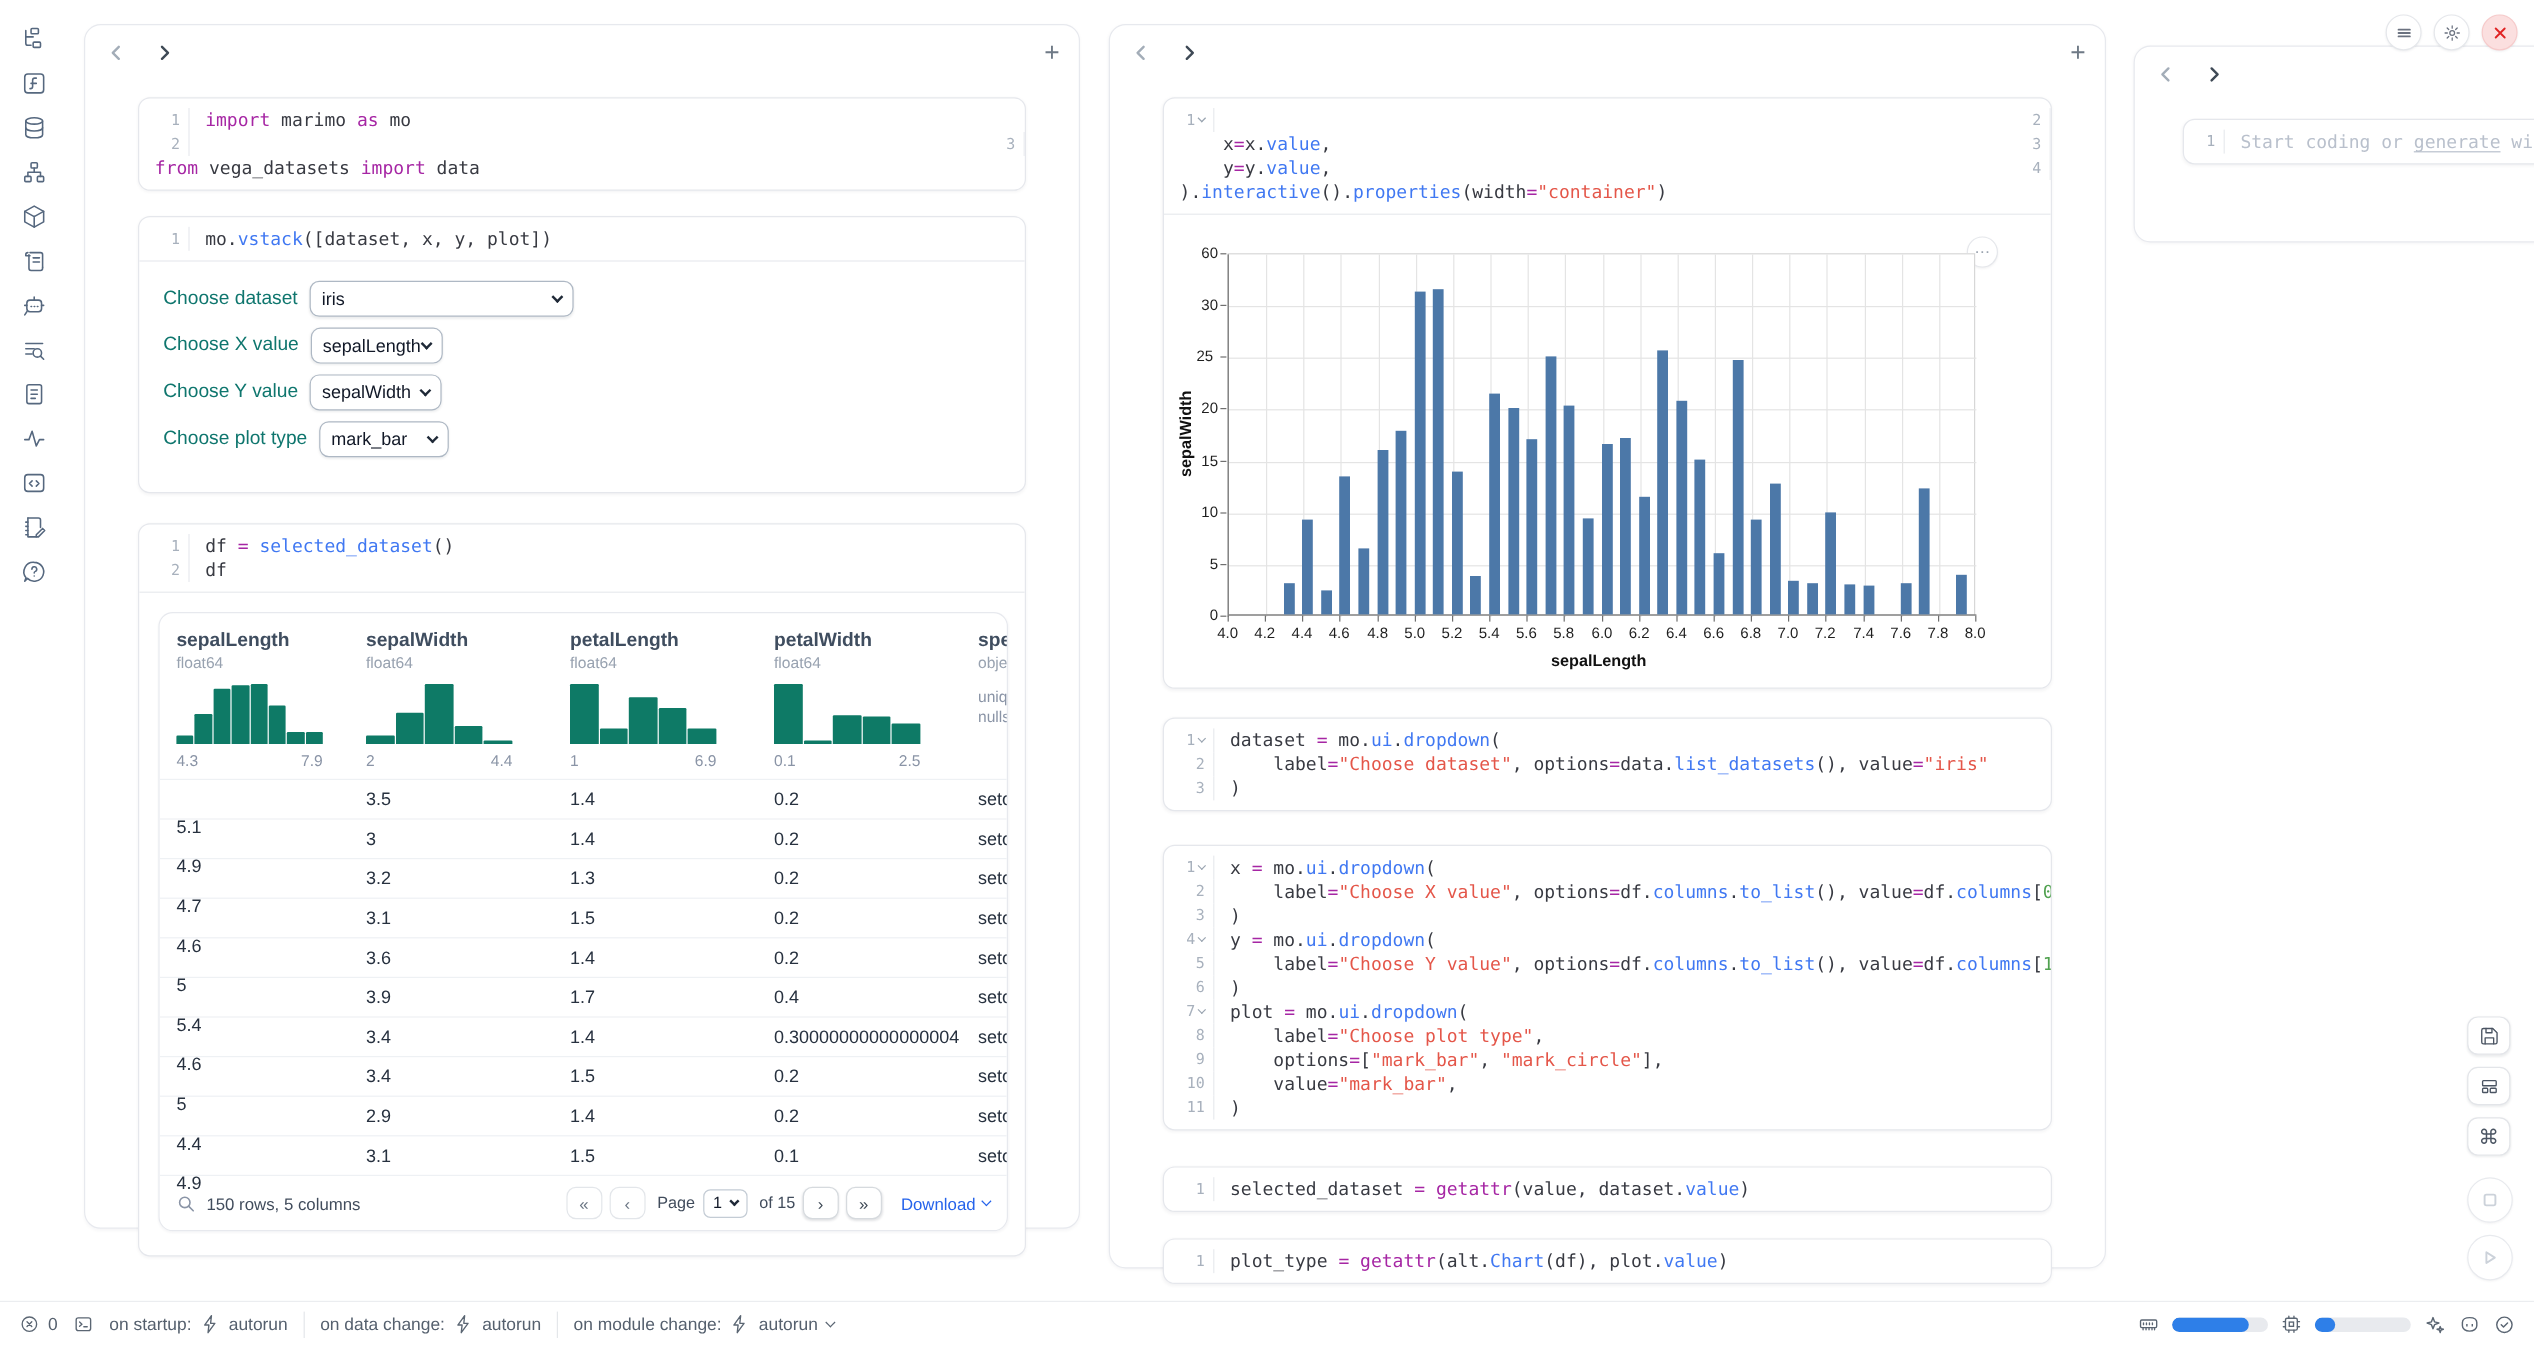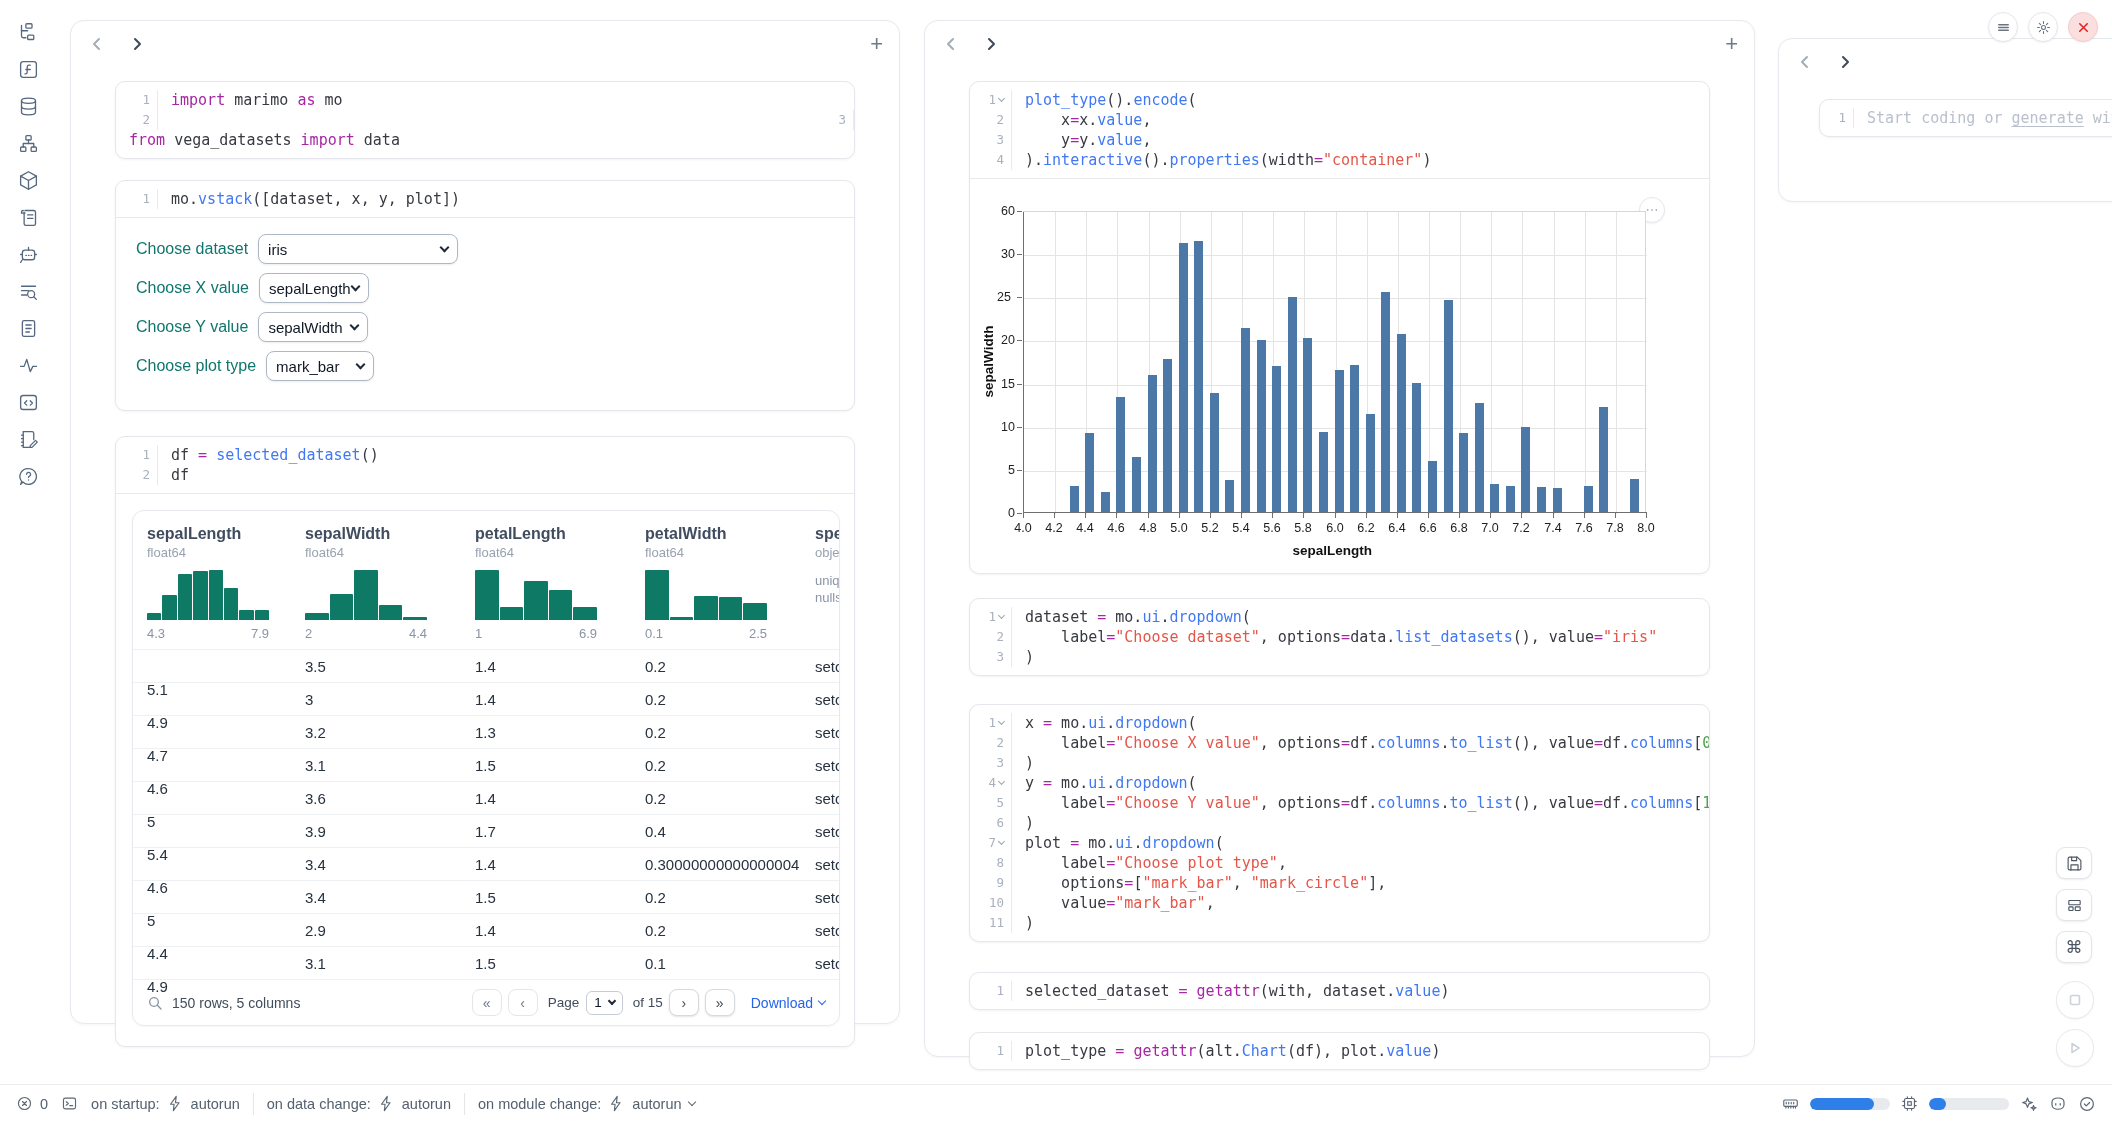--- a/index.html
+++ b/index.html
@@ -236,21 +236,21 @@
       </div>
       <div class="cell" style="margin-top:21px">
         <div class="code" id="code-l2">
             <div class="ln">1</div>
             <div class="lc"><span class="tk-pl">mo.</span><span class="tk-fn">vstack</span><span class="tk-pl">([dataset, x, y, plot])</span></div>
           </div>
         <div class="divider"></div>
         <div class="ctl-out" id="controls-out">
             <div class="ctl-row">
               <div class="ctl-label">Choose dataset</div>
-              <div class="select" style="width: 200px;">
+              <div class="select" style="width: 220px;">
                 <div class="select-value">iris</div>
                 <div class="chev"></div>
               </div>
             </div>
             <div class="ctl-row">
               <div class="ctl-label">Choose X value</div>
               <div class="select" style="width: 110px;">
                 <div class="select-value">sepalLength</div>
                 <div class="chev"></div>
               </div>
@@ -461,21 +461,20 @@
           </svg></button>
       <button class="nav nav-r"><svg viewBox="0 0 16 16">
             <path d="M6 3l5 5-5 5"></path>
           </svg></button>
       <button class="add-cell">+</button>
     </div>
     <div class="cells">
       <div class="cell">
         <div class="code" id="code-m1">
             <div class="ln">1<span class="fold"></span></div>
-            <div class="lc"><span class="tk-fn">plot_type</span><span class="tk-pl">().</span><span class="tk-fn">encode</span><span class="tk-pl">(</span></div>
             <div class="ln">2</div>
             <div class="lc"><span class="tk-pl">    x</span><span class="tk-op">=</span><span class="tk-pl">x.</span><span class="tk-fn">value</span><span class="tk-pl">,</span></div>
             <div class="ln">3</div>
             <div class="lc"><span class="tk-pl">    y</span><span class="tk-op">=</span><span class="tk-pl">y.</span><span class="tk-fn">value</span><span class="tk-pl">,</span></div>
             <div class="ln">4</div>
             <div class="lc"><span class="tk-pl">).</span><span class="tk-fn">interactive</span><span class="tk-pl">().</span><span class="tk-fn">properties</span><span class="tk-pl">(width</span><span class="tk-op">=</span><span class="tk-str">"container"</span><span class="tk-pl">)</span></div>
           </div>
         <div class="divider"></div>
         <div class="chart-out" id="chart">
           <button class="chart-menu">⋯</button>
@@ -637,21 +636,21 @@
             <div class="lc"><span class="tk-pl">    options</span><span class="tk-op">=</span><span class="tk-pl">[</span><span class="tk-str">"mark_bar"</span><span class="tk-pl">, </span><span class="tk-str">"mark_circle"</span><span class="tk-pl">],</span></div>
             <div class="ln">10</div>
             <div class="lc"><span class="tk-pl">    value</span><span class="tk-op">=</span><span class="tk-str">"mark_bar"</span><span class="tk-pl">,</span></div>
             <div class="ln">11</div>
             <div class="lc"><span class="tk-pl">)</span></div>
           </div>
         </div>
       <div class="cell" style="margin-top:30px">
           <div class="code" id="code-m4">
             <div class="ln">1</div>
-            <div class="lc"><span class="tk-pl">selected_dataset </span><span class="tk-op">=</span><span class="tk-pl"> </span><span class="tk-kw">getattr</span><span class="tk-pl">(with, dataset.</span><span class="tk-fn">value</span><span class="tk-pl">)</span></div>
+            <div class="lc"><span class="tk-pl">selected_dataset </span><span class="tk-op">=</span><span class="tk-pl"> </span><span class="tk-kw">getattr</span><span class="tk-pl">(value, dataset.</span><span class="tk-fn">value</span><span class="tk-pl">)</span></div>
           </div>
         </div>
       <div class="cell" style="margin-top:22px">
           <div class="code" id="code-m5">
             <div class="ln">1</div>
             <div class="lc"><span class="tk-pl">plot_type </span><span class="tk-op">=</span><span class="tk-pl"> </span><span class="tk-kw">getattr</span><span class="tk-pl">(alt.</span><span class="tk-fn">Chart</span><span class="tk-pl">(df), plot.</span><span class="tk-fn">value</span><span class="tk-pl">)</span></div>
           </div>
         </div>
     </div>
   </section>

